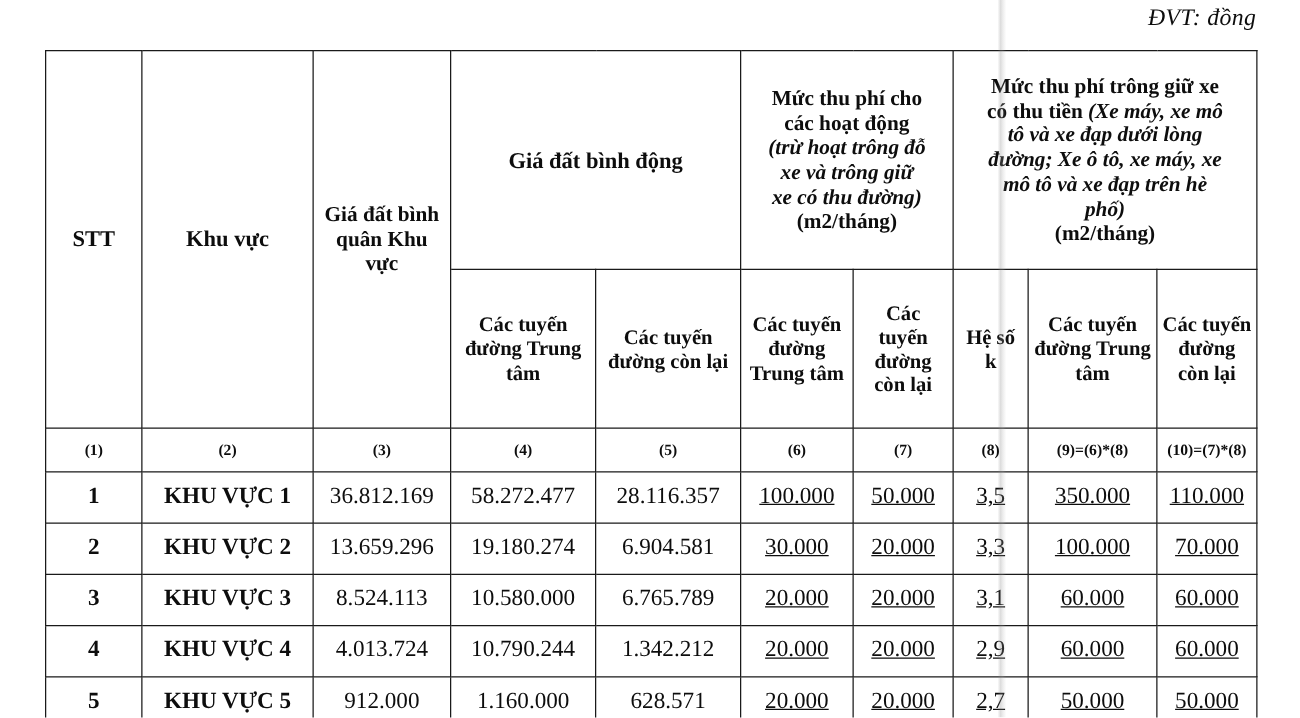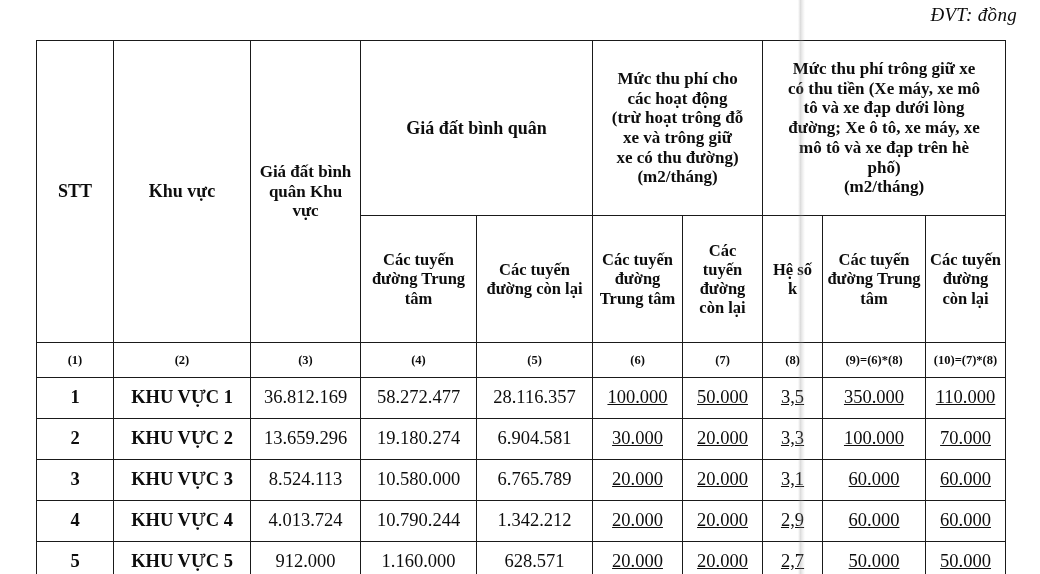--- a/index.html
+++ b/index.html
@@ -28,21 +28,21 @@
         rgba(140,140,140,0.30) 35%,
         rgba(170,170,170,0.22) 60%,
         rgba(0,0,0,0.0) 100%);
     z-index: 5;
     pointer-events: none;
   }
 
   .unit-note {
     position: absolute;
     top: 4px;
-    left: 12px;
+    left: 0;
     width: 1005px;
     text-align: right;
     font-style: italic;
     font-size: 19px;
     letter-spacing: .3px;
   }
 
   .sheet {
     position: absolute;
     top: 40px;
@@ -66,20 +66,21 @@
   
   .hdr {
     font-weight: bold;
     font-size: 17px;
   }
   .hdr-sm {
     font-weight: bold;
     font-size: 16.5px;
   }
   .hdr .ital {
+    font-style: italic;
   }
   .hdr-big {
     font-size: 18px;
   }
 
   
   .idx td {
     font-size: 12.5px;
     font-weight: bold;
     height: 30px;
@@ -124,21 +125,21 @@
       <col style="width:103px">
       <col style="width:80px">
     </colgroup>
     <tbody>
 
       <tr>
         <td class="hdr hdr-big" rowspan="2">STT</td>
         <td class="hdr hdr-big" rowspan="2">Khu vực</td>
         <td class="hdr" rowspan="2">Giá đất bình quân Khu vực</td>
         <td class="hdr hdr-big" colspan="2" style="height:170px;">
-          <div>Giá đất bình quân</div>
+          <div>Giá đất bình động</div>
         </td>
         <td class="hdr" colspan="2" rowspan="1">
           <div>Mức thu phí cho</div>
           <div>các hoạt động</div>
           <div class="ital">(trừ hoạt trông đỗ</div>
           <div class="ital">xe và trông giữ</div>
           <div class="ital">xe có thu đường)</div>
           <div>(m2/tháng)</div>
         </td>
         <td class="hdr" colspan="3" rowspan="1">

